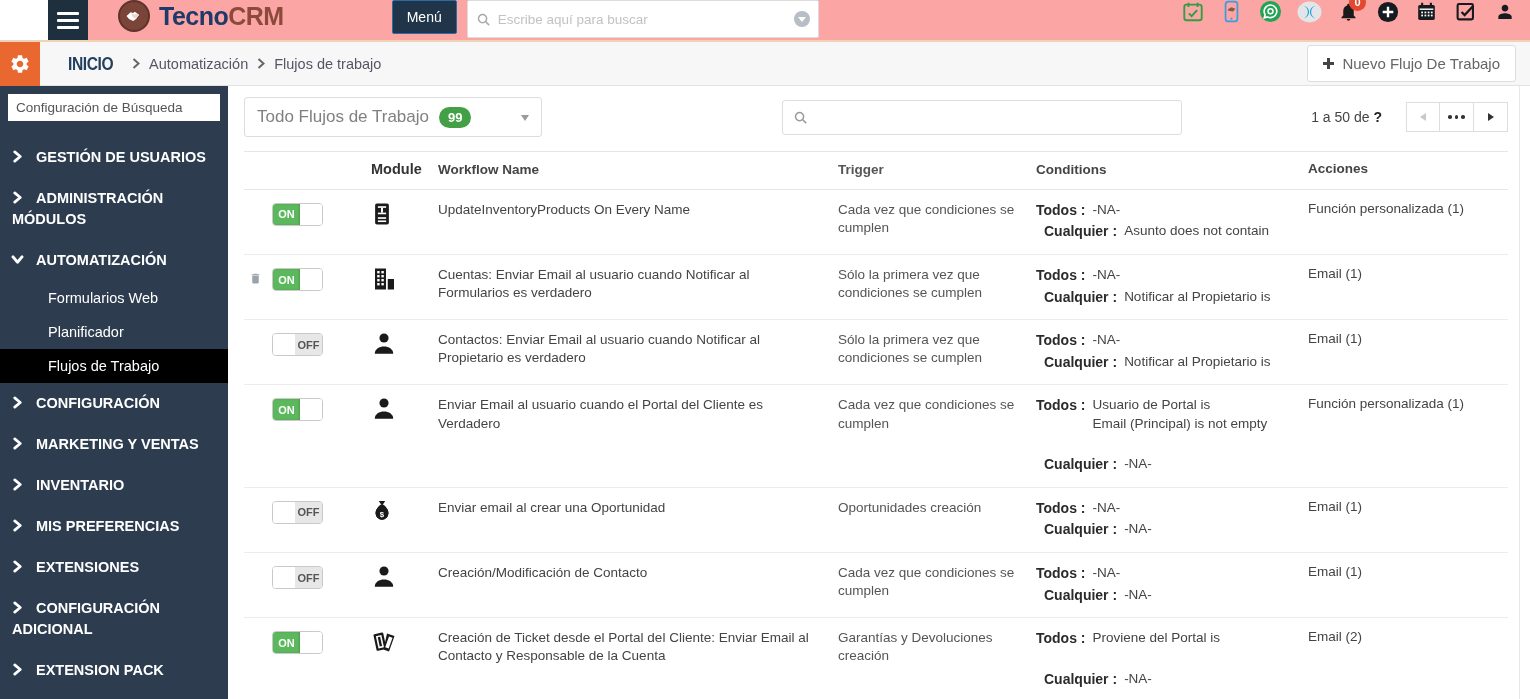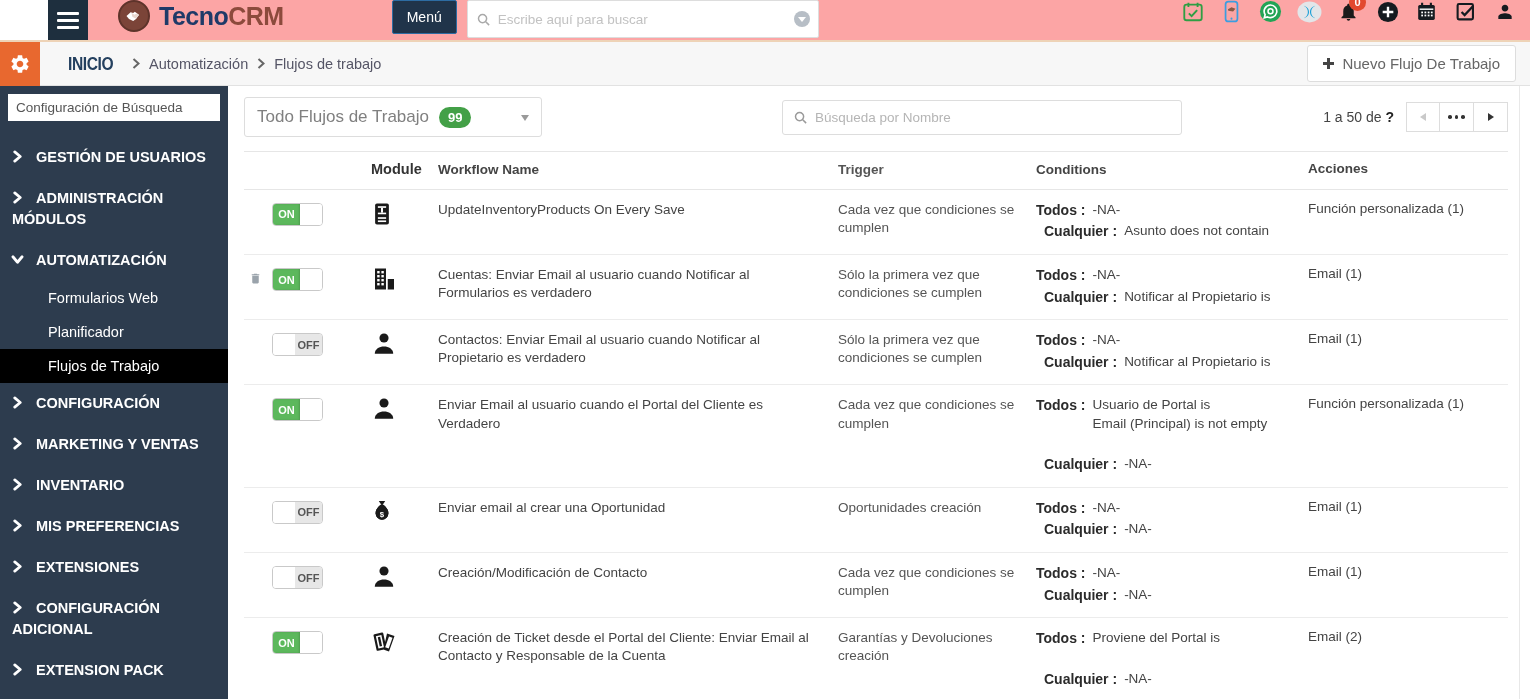--- a/index.html
+++ b/index.html
@@ -80,21 +80,21 @@
   .filter-box{width:298px; height:40px; border:1px solid #ddd; border-radius:3px; display:flex;
               align-items:center; padding:0 12px; font-size:17px; color:#808080; cursor:pointer; background:#fff;}
   .count-badge{background:var(--badge-green); color:#fff; border-radius:11px; font-size:13px;
                font-weight:bold; padding:3px 9px; margin-left:10px;}
   .dd-caret{margin-left:auto; width:0; height:0; border:4.5px solid transparent; border-top:6px solid #9a9a9a; margin-top:6px;}
   .name-search{margin-left:240px; width:400px; height:35px; border:1px solid #ddd; border-radius:3px;
                display:flex; align-items:center; padding:0 10px; background:#fff;}
   .name-search input{flex:1; border:none; outline:none; font-size:13.5px; margin-left:7px;
                      color:#666; font-family:"Liberation Sans",sans-serif;}
   .name-search input::placeholder{color:#b5b5b5;}
-  .pagination{margin-left:auto; display:flex; align-items:center; gap:12px;}
+  .pagination{margin-left:auto; display:flex; align-items:center; gap:24px;}
   .page-text{font-size:14px; color:#444;}
   .page-text b{color:#222;}
   .page-group{display:flex;}
   .pg{width:34px; height:30px; background:#fff; border:1px solid #ddd; display:flex;
       align-items:center; justify-content:center; cursor:pointer;}
   .pg + .pg{border-left:none;}
   .tri{width:0; height:0; border:4.5px solid transparent;}
   .tri.left{border-right:6px solid #c9c9c9; margin-right:4px;}
   .tri.right{border-left:6px solid #333; margin-left:4px;}
   .dots{display:flex; gap:3px;}
@@ -326,21 +326,20 @@
         <span class="count-badge">99</span>
         <span class="dd-caret"></span>
       </div>
       <div class="name-search">
         <span>
           <svg width="15" height="15" viewBox="0 0 24 24" fill="none" stroke="#9a9a9a" stroke-width="2.4">
               <circle cx="10.5" cy="10.5" r="6.5"></circle>
               <path d="M15.6 15.6L21 21"></path>
             </svg>
         </span>
-        <input placeholder="Búsqueda por Nombre" style="">
       </div>
       <div class="pagination">
         <span class="page-text">
           <span>1 a 50</span>
           <span>de</span>
           <b>?</b>
         </span>
         <div class="page-group">
           <button class="pg">
               <span class="tri left"></span>
@@ -379,21 +378,21 @@
     <div class="col-module"><span class="mod-icon"><svg width="22" height="26" viewBox="0 0 24 26" fill="#1a1a1a">
                 <rect x="4.5" y="1.5" width="15" height="23" rx="2"></rect>
                 <g fill="#fff">
                   <rect x="7.5" y="4.5" width="9" height="1.8"></rect>
                   <rect x="10.9" y="6.3" width="2.2" height="5.2"></rect>
                   <rect x="7.5" y="11.5" width="9" height="1.8"></rect>
                   <rect x="7.5" y="16.5" width="9" height="1.8"></rect>
                   <rect x="7.5" y="20" width="9" height="1.8"></rect>
                 </g>
               </svg></span></div>
-    <div class="col-name">UpdateInventoryProducts On Every Save</div>
+    <div class="col-name">UpdateInventoryProducts On Every Name</div>
     <div class="col-trigger">Cada vez que condiciones se cumplen</div>
     <div class="col-cond">
       <div class="cond-group cond-todos">
               <span class="cl">Todos :</span>
               <span class="cv">-NA-</span>
             </div>
       <div class="cond-group cond-cualq">
               <span class="cl">Cualquier :</span>
               <span class="cv">Asunto does not contain</span>
             </div>

